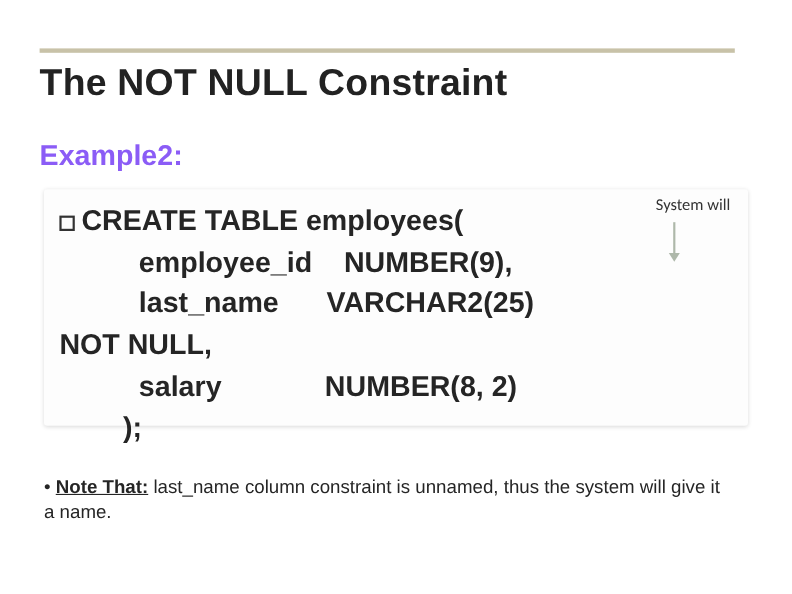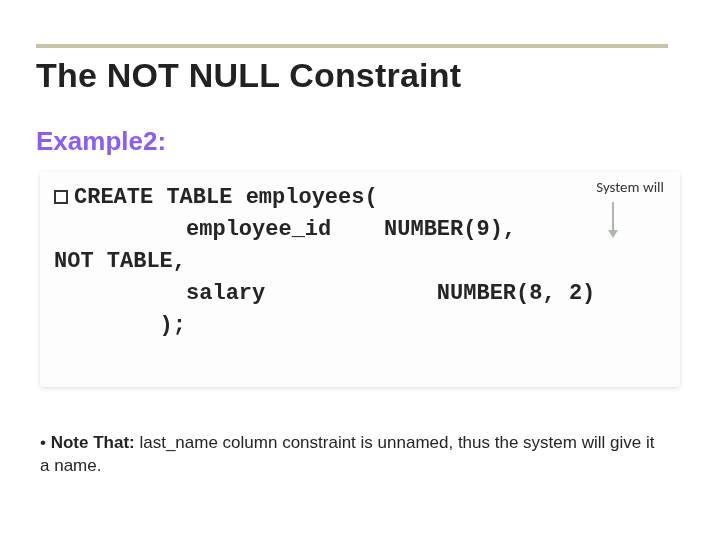--- a/index.html
+++ b/index.html
@@ -49,26 +49,25 @@
   }
   .code-box .bullet {
     display: inline-block;
     width: 14px;
     height: 14px;
     border: 2px solid #333;
     vertical-align: -1px;
     margin-right: 6px;
   }
   .code-line {
-    font-size: 22px;
+    font-size: 26px;
     font-weight: 700;
     color: #252525;
     line-height: 1.45;
     white-space: pre;
-    font-family: Liberation Mono, monospace;
   }
   .annot {
     position: absolute;
     top: 6px;
     right: 16px;
     font-size: 15px;
     color: #333;
     font-family: Calibri, Arial, sans-serif;
   }
   .arrow {
@@ -93,37 +92,38 @@
     left: 40px;
     top: 432px;
     width: 620px;
     font-size: 17px;
     color: #252525;
     line-height: 1.35;
   }
   .note .dot {
     font-size: 17px;
   }
-  .note b { font-weight: 700; }
+  .note b { font-weight: 700; text-decoration: underline; }
 </style>
 </head>
 <body>
 
 <div class="top-rule"></div>
 
 <h1 class="title">The NOT NULL Constraint</h1>
 
 <h2 class="subtitle">Example2:</h2>
 
 <div class="code-box">
   <div class="annot">System will</div>
   <div class="arrow"></div>
 
   <div class="code-line"><span class="bullet"></span><span>CREATE TABLE employees(</span></div>
   <div class="code-line">          employee_id    NUMBER(9),</div>
-  <div class="code-line"><span style="color:#252525">NOT TABLE</span><span>,</span></div>
+  <div class="code-line">          last_name      VARCHAR2(25) </div>
+  <div class="code-line"><span style="color:#252525">NOT NULL</span><span>,</span></div>
   <div class="code-line">          salary             NUMBER(8, 2)</div>
   <div class="code-line">        );</div>
 </div>
 
 <p class="note">
   <span class="dot">• </span><b>Note That:</b><span> last_name column constraint is unnamed, thus the system will give it a name.</span>
 </p>
 
 </body></html>

